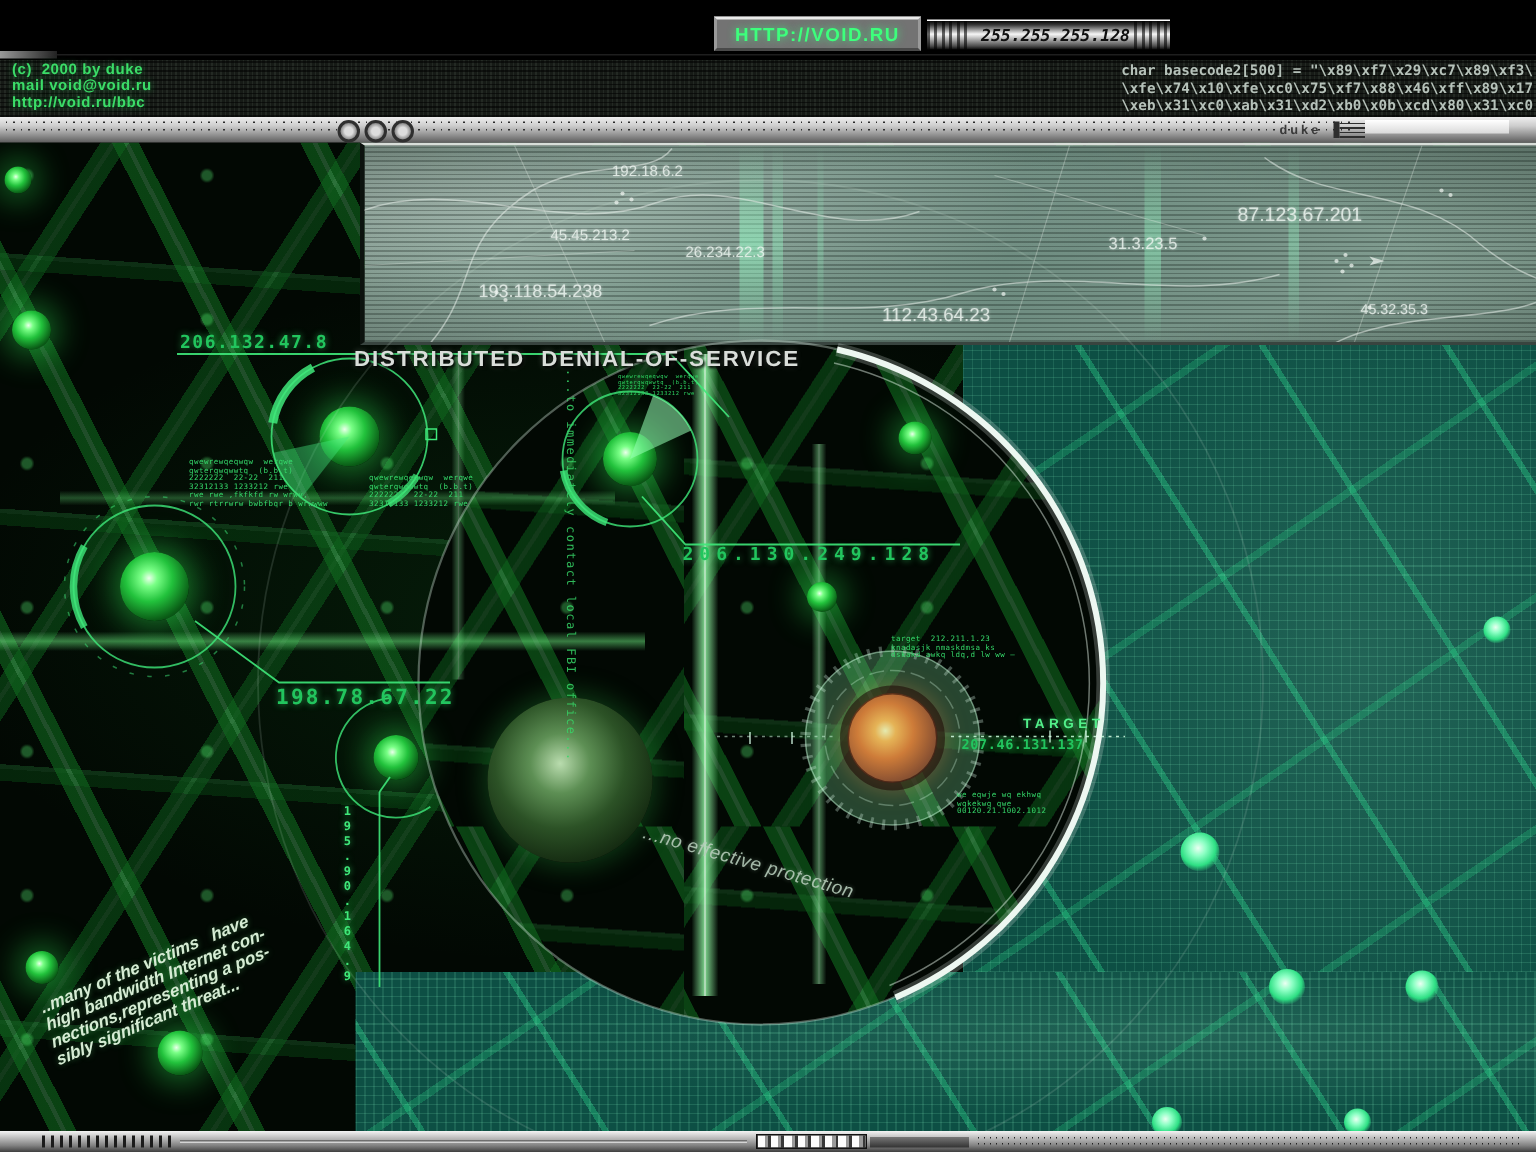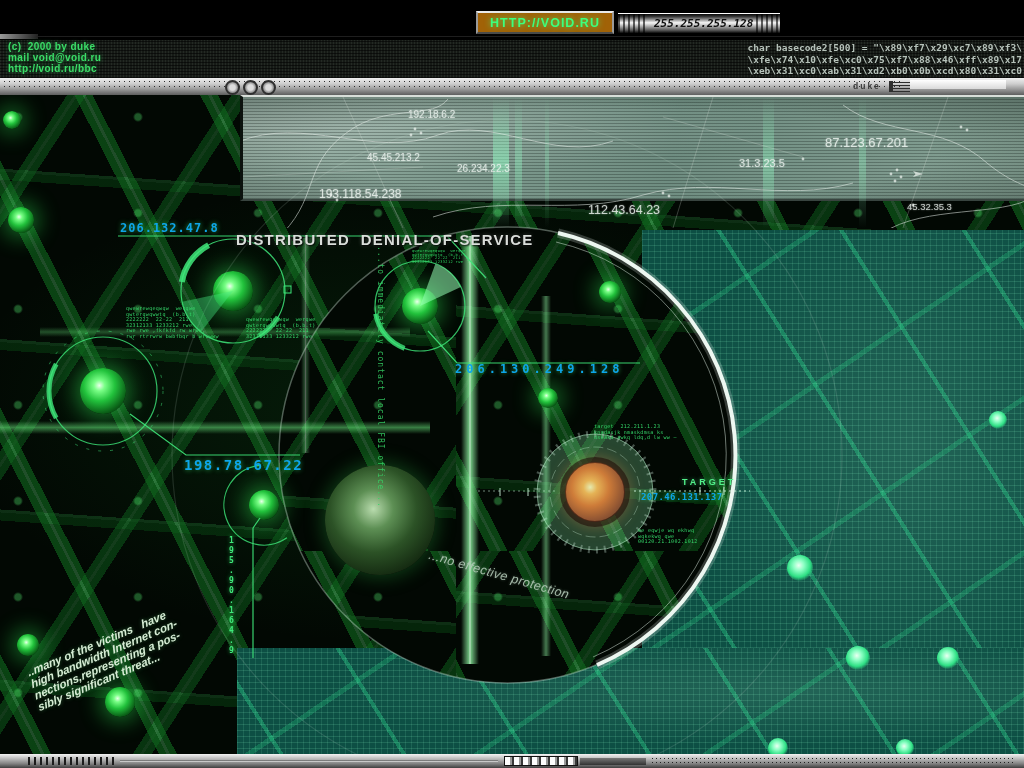--- a/index.html
+++ b/index.html
@@ -11,21 +11,21 @@
   .topbar{left:0;top:0;width:1024px;height:40px;background:#000;}
   .metal{background:linear-gradient(180deg,#060606 0%,#3a3a3a 14%,#f6f6f6 46%,#cfcfcf 56%,#4c4c4c 88%,#0a0a0a 100%);}
   .seg-l{left:253px;top:13px;width:218px;height:19px;border-top:1px solid #fff;}
   .seg-l::before,.seg-r::after,.seg-l::after,.seg-r::before{content:"";position:absolute;top:0;height:100%;
       background:repeating-linear-gradient(90deg,rgba(0,0,0,.6) 0 2px,transparent 2px 5px);}
   .seg-l::before{left:0;width:38px;} .seg-l::after{right:0;width:42px;}
   .seg-r{left:618px;top:13px;width:162px;height:19px;border-top:1px solid #fff;}
   .seg-r::before{left:0;width:30px;} .seg-r::after{right:0;width:24px;}
   .tb-ip{right:50px;top:3px;font:italic bold 11px "DejaVu Sans Mono",monospace;color:#101010;}
   .tb-mask{left:36px;top:3px;font:italic bold 11px "DejaVu Sans Mono",monospace;color:#101010;}
-  .seg-c{left:476px;top:11px;width:138px;height:23px;background:#a16207;border:2px solid #9a9a9a;
+  .seg-c{left:476px;top:11px;width:138px;height:23px;background:#737373;border:2px solid #9a9a9a;
          border-top-color:#e9e9e9;border-bottom-color:#4a4a4a;box-sizing:border-box;
          display:flex;align-items:center;justify-content:center;}
   .tb-url{color:#3dff7c;font-weight:bold;font-size:12.5px;letter-spacing:1px;
           text-shadow:0 0 6px rgba(60,255,130,.8);}
   .tb-line{left:0;top:36px;width:1024px;height:1px;background:#1e1e1e;}
   .tb-nub{left:0;top:34px;width:38px;height:5px;background:linear-gradient(90deg,#999,#222);}
 
   
   .header{left:0;top:40px;width:1024px;height:38px;background-color:#161a16;
     background-image:repeating-linear-gradient(0deg,rgba(0,0,0,.55) 0 1px,transparent 1px 3px),
@@ -84,31 +84,31 @@
    background:radial-gradient(circle at 44% 40%,#b9dcae 0%,#5d8f54 22%,#2c5226 48%,#12260f 78%,#060f05 100%);
    box-shadow:0 0 18px 3px rgba(40,160,60,.35);}
   .sphT{border-radius:50%;
    background:radial-gradient(circle at 45% 40%,#eafff2 0%,#8cffc4 25%,#2edf84 55%,rgba(10,80,50,0) 75%);
    filter:blur(.5px);}
   .redsph{left:565px;top:462px;width:60px;height:60px;border-radius:50%;
    background:radial-gradient(circle at 42% 42%,#ffe3ac 0%,#ff9a36 14%,#e0500f 38%,#8a1a06 68%,#330703 92%);
    box-shadow:0 0 16px 4px rgba(255,110,40,.4);}
 
   
-  .map{left:240px;top:95px;width:784px;height:106px;box-sizing:border-box;
+  .map{left:240px;top:95px;width:784px;height:135px;box-sizing:border-box;
    border-top:2px solid #d8ded9;border-left:3px solid #0c120e;border-bottom:2px solid #38443f;
    background-image:
     repeating-linear-gradient(0deg,rgba(10,20,15,.28) 0 1px,transparent 1px 3px),
     radial-gradient(ellipse at 12% 30%,rgba(255,255,255,.2),transparent 45%),
     radial-gradient(ellipse at 50% 55%,transparent 55%,rgba(15,25,20,.35) 100%),
     linear-gradient(100deg,#93ada1 0%,#7d998d 30%,#6f8d81 55%,#7b978b 80%,#87a396 100%); text-align: right;}
   .mlab{position:absolute;color:rgba(238,245,240,.8);text-shadow:0 0 2px rgba(255,255,255,.45);white-space:pre;}
 
   
-  .lcd{color:#0ea5e9;font-family:"DejaVu Sans Mono",monospace;font-weight:bold;
+  .lcd{color:#22c55e;font-family:"DejaVu Sans Mono",monospace;font-weight:bold;
        text-shadow:0 0 5px rgba(60,255,120,.6);white-space:pre;}
   .title{color:#dadeda;font-weight:bold;font-size:14.5px;letter-spacing:1.2px;white-space:pre;
          transform:scaleX(1.03);transform-origin:0 0;text-shadow:1px 1px 2px #000,0 0 4px rgba(255,255,255,.25);}
   .micro{font:3.6px/3.5px "DejaVu Sans Mono",monospace;color:#2fd562;white-space:pre;letter-spacing:.4px;}
   .micro2{font:5px/5.6px "DejaVu Sans Mono",monospace;color:#35d86a;white-space:pre;letter-spacing:.3px;}
   .vtext{writing-mode:vertical-rl;font:8px "DejaVu Sans Mono",monospace;color:#37d868;opacity:.85;letter-spacing:1px;white-space:pre;}
   .vip{writing-mode:vertical-rl;text-orientation:upright;font:bold 8px "DejaVu Sans Mono",monospace;
        color:#3fe87a;letter-spacing:1px;text-shadow:0 0 4px rgba(60,255,120,.6);white-space:pre;}
   .tlabel{color:#52f08a;font-weight:bold;font-size:9px;letter-spacing:3px;text-shadow:0 0 4px rgba(80,255,150,.6);}
   .prot{color:#b7cdbb;font-style:italic;font-size:12.5px;letter-spacing:.5px;opacity:.9;

